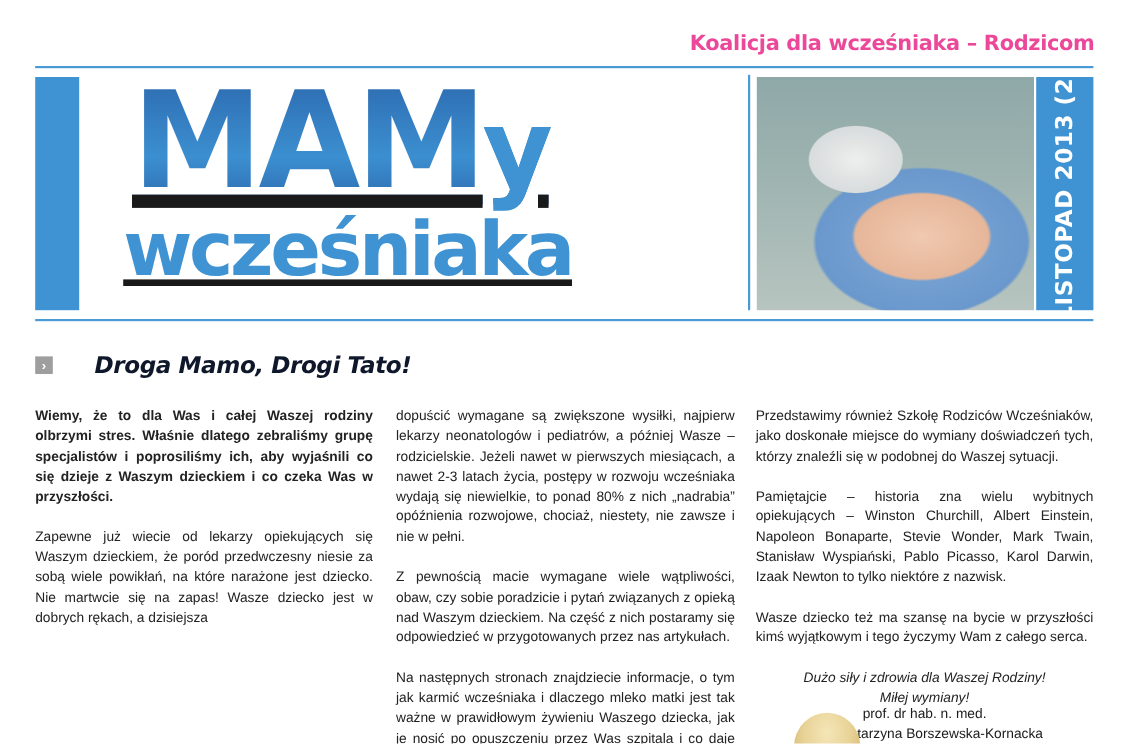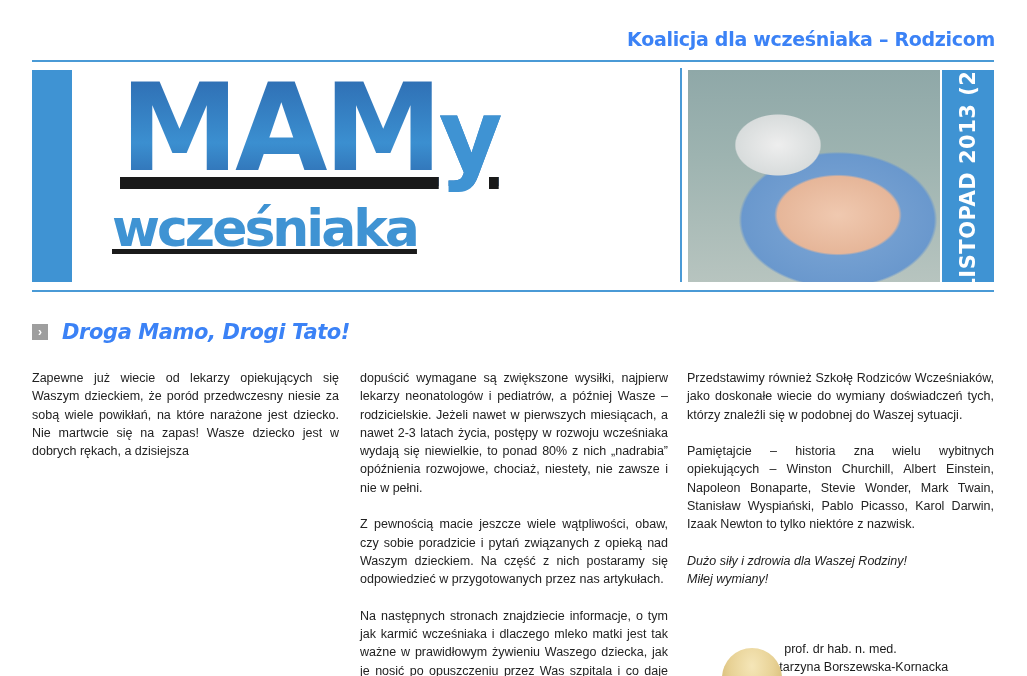--- a/index.html
+++ b/index.html
@@ -1,51 +1,51 @@
 <!DOCTYPE html>
 <html><head>
 <meta charset="utf-8">
 <style>
   html, body { margin:0; padding:0; background:#ffffff; }
   body { width:1027px; height:676px; position:relative; overflow:hidden; font-family:"Liberation Sans", sans-serif; color:#1a1a1a; }
 
-  .org-title { position:absolute; right:32px; top:28px; font-family:"DejaVu Sans", sans-serif; font-weight:bold; font-size:19px; color:#3b82f6; letter-spacing:-0.3px; }
+  .org-title { position:absolute; right:32px; top:28px; font-family:"DejaVu Sans", sans-serif; font-weight:bold; font-size:19px; color:#ec4899; letter-spacing:-0.3px; }
   .rule { position:absolute; left:32px; width:962px; height:2px; background:#4a9ad6; }
   .rule.top { top:60px; }
   .rule.bottom { top:290px; }
 
   .left-bar { position:absolute; left:32px; top:70px; width:40px; height:212px; background:#3f93d3; }
 
   .masthead { position:absolute; left:120px; top:78px; width:500px;text-decoration:underline; }
   .mast-1 { font-family:"DejaVu Sans", sans-serif; font-weight:bold; font-size:122px; line-height:100px; color:#2e74b9; letter-spacing:-4px; display:block; transform:scaleX(0.98); transform-origin:left; background:linear-gradient(180deg,#2f6fb4,#3b8fd0 60%,#2e6bb0); -webkit-background-clip:text; background-clip:text; -webkit-text-fill-color:transparent; }
   .mast-1 .y { -webkit-text-fill-color:#3f93d3; font-size:100px; }
-  .mast-2 { font-family:"DejaVu Sans", sans-serif; font-weight:bold; font-size:52px; line-height:80px; color:#3f93d3; letter-spacing:-3px; display:block; margin-top:2px; margin-left:-8px; }
+  .mast-2 { font-family:"DejaVu Sans", sans-serif; font-weight:bold; font-size:68px; line-height:80px; color:#3f93d3; letter-spacing:-3px; display:block; margin-top:2px; margin-left:-8px; }
 
   .photo-frame { position:absolute; left:680px; top:68px; width:260px; height:214px; border-left:2px solid #4a9ad6; }
   .photo { position:absolute; left:6px; top:2px; width:252px; height:212px; overflow:hidden;
     background:
       radial-gradient(ellipse 70px 50px at 90px 75px, #eeeeee 0%, #d8dcdc 60%, transparent 62%),
       radial-gradient(ellipse 110px 70px at 150px 145px, #f0c9b0 0%, #e6b699 55%, transparent 58%),
       radial-gradient(ellipse 160px 110px at 150px 150px, #7fa8d6 0%, #6a98cd 60%, transparent 62%),
       linear-gradient(180deg, #8fa8a8 0%, #9db3b0 40%, #b7c4bf 100%);
   }
   .issue-tab { position:absolute; left:942px; top:70px; width:52px; height:212px; background:#3f93d3; }
   .issue-tab span { position:absolute; left:50%; top:50%; transform:translate(-50%,-50%) rotate(-90deg); white-space:nowrap; color:#ffffff; font-family:"DejaVu Sans", sans-serif; font-weight:bold; font-size:21px; letter-spacing:0.5px; }
 
   .section-head { position:absolute; left:32px; top:320px; display:flex; align-items:center; }
   .chev-box { width:16px; height:16px; background:#9e9e9e; color:#fff; font-size:12px; line-height:16px; text-align:center; font-weight:bold; margin-right:14px; }
-  .section-title { font-family:"DejaVu Sans", sans-serif; font-style:italic; font-weight:bold; font-size:21px; color:#3b82f6; letter-spacing:-0.4px; }
+  .section-title { font-family:"DejaVu Sans", sans-serif; font-style:italic; font-weight:bold; font-size:21px; color:#0f172a; letter-spacing:-0.4px;margin-left:24px; }
 
   .col { position:absolute; top:369px; width:307px; font-size:12.5px; line-height:18.3px; text-align:justify; color:#222; }
   .col p { margin:0 0 18.3px 0; }
   .col1 { left:32px; }
   .col2 { left:360px; width:308px; }
   .col3 { left:687px; }
   .b { font-weight:bold; }
-  .sign { text-align:left; font-style:italic; }
+  .sign { text-align:center; font-style:italic; }
   .author-block { position:absolute; left:687px; top:640px; width:307px; }
   .author-photo { position:absolute; left:35px; top:8px; width:60px; height:60px; border-radius:50% 50% 0 0; background:radial-gradient(ellipse at 50% 30%, #f5e6b8 0%, #e8d296 50%, #d9be7a 80%); }
   .author-text { text-align:center; font-size:12.5px; line-height:18px; }
 </style>
 </head>
 <body>
 
 <div class="org-title">Koalicja dla wcześniaka – Rodzicom</div>
 <div class="rule top"></div>
 
@@ -65,33 +65,35 @@
 </div>
 
 <div class="rule bottom"></div>
 
 <div class="section-head">
   <div class="chev-box">›</div>
   <div class="section-title">Droga Mamo, Drogi Tato!</div>
 </div>
 
 <div class="col col1">
+  <p class="b">Wiemy, że to dla Was i całej Waszej rodziny olbrzymi stres. Właśnie dlatego zebraliśmy grupę specjalistów i poprosiliśmy ich, aby wyjaśnili co się dzieje z Waszym dzieckiem i co czeka Was w przyszłości.</p>
   <p>Zapewne już wiecie od lekarzy opiekujących się Waszym dzieckiem, że poród przedwczesny niesie za sobą wiele powikłań, na które narażone jest dziecko. Nie martwcie się na zapas! Wasze dziecko jest w dobrych rękach, a dzisiejsza</p>
 </div>
 
 <div class="col col2">
   <p>dopuścić wymagane są zwiększone wysiłki, najpierw lekarzy neonatologów i pediatrów, a później Wasze – rodzicielskie. Jeżeli nawet w pierwszych miesiącach, a nawet 2-3 latach życia, postępy w rozwoju wcześniaka wydają się niewielkie, to ponad 80% z nich „nadrabia” opóźnienia rozwojowe, chociaż, niestety, nie zawsze i nie w pełni.</p>
-  <p>Z pewnością macie jeszcze wiele wątpliwości, obaw, czy sobie poradzicie i pytań związanych z opieką nad Waszym dzieckiem. Na część z nich postaramy się odpowiedzieć w przygotowanych przez nas artykułach.</p>
+  <p>Z pewnością macie wymagane wiele wątpliwości, obaw, czy sobie poradzicie i pytań związanych z opieką nad Waszym dzieckiem. Na część z nich postaramy się odpowiedzieć w przygotowanych przez nas artykułach.</p>
   <p>Na następnych stronach znajdziecie informacje, o tym jak karmić wcześniaka i dlaczego mleko matki jest tak ważne w prawidłowym żywieniu Waszego dziecka, jak je nosić po opuszczeniu przez Was szpitala i co daje dziecku Wasz dotyk.</p>
 
 </div>
 
 <div class="col col3">
-  <p>Przedstawimy również Szkołę Rodziców Wcześniaków, jako doskonałe wiecie do wymiany doświadczeń tych, którzy znaleźli się w podobnej do Waszej sytuacji.</p>
+  <p>Przedstawimy również Szkołę Rodziców Wcześniaków, jako doskonałe miejsce do wymiany doświadczeń tych, którzy znaleźli się w podobnej do Waszej sytuacji.</p>
   <p>Pamiętajcie – historia zna wielu wybitnych opiekujących – Winston Churchill, Albert Einstein, Napoleon Bonaparte, Stevie Wonder, Mark Twain, Stanisław Wyspiański, Pablo Picasso, Karol Darwin, Izaak Newton to tylko niektóre z nazwisk.</p>
+  <p>Wasze dziecko też ma szansę na bycie w przyszłości kimś wyjątkowym i tego życzymy Wam z całego serca.</p>
   <div class="sign">Dużo siły i zdrowia dla Waszej Rodziny!</div>
   <div class="sign">Miłej wymiany!</div>
 </div>
 
 <div class="author-block">
   <div class="author-photo"></div>
   <div class="author-text">prof. dr hab. n. med.</div>
   <div class="author-text">Mark Katarzyna Borszewska-Kornacka</div>
 </div>
 

